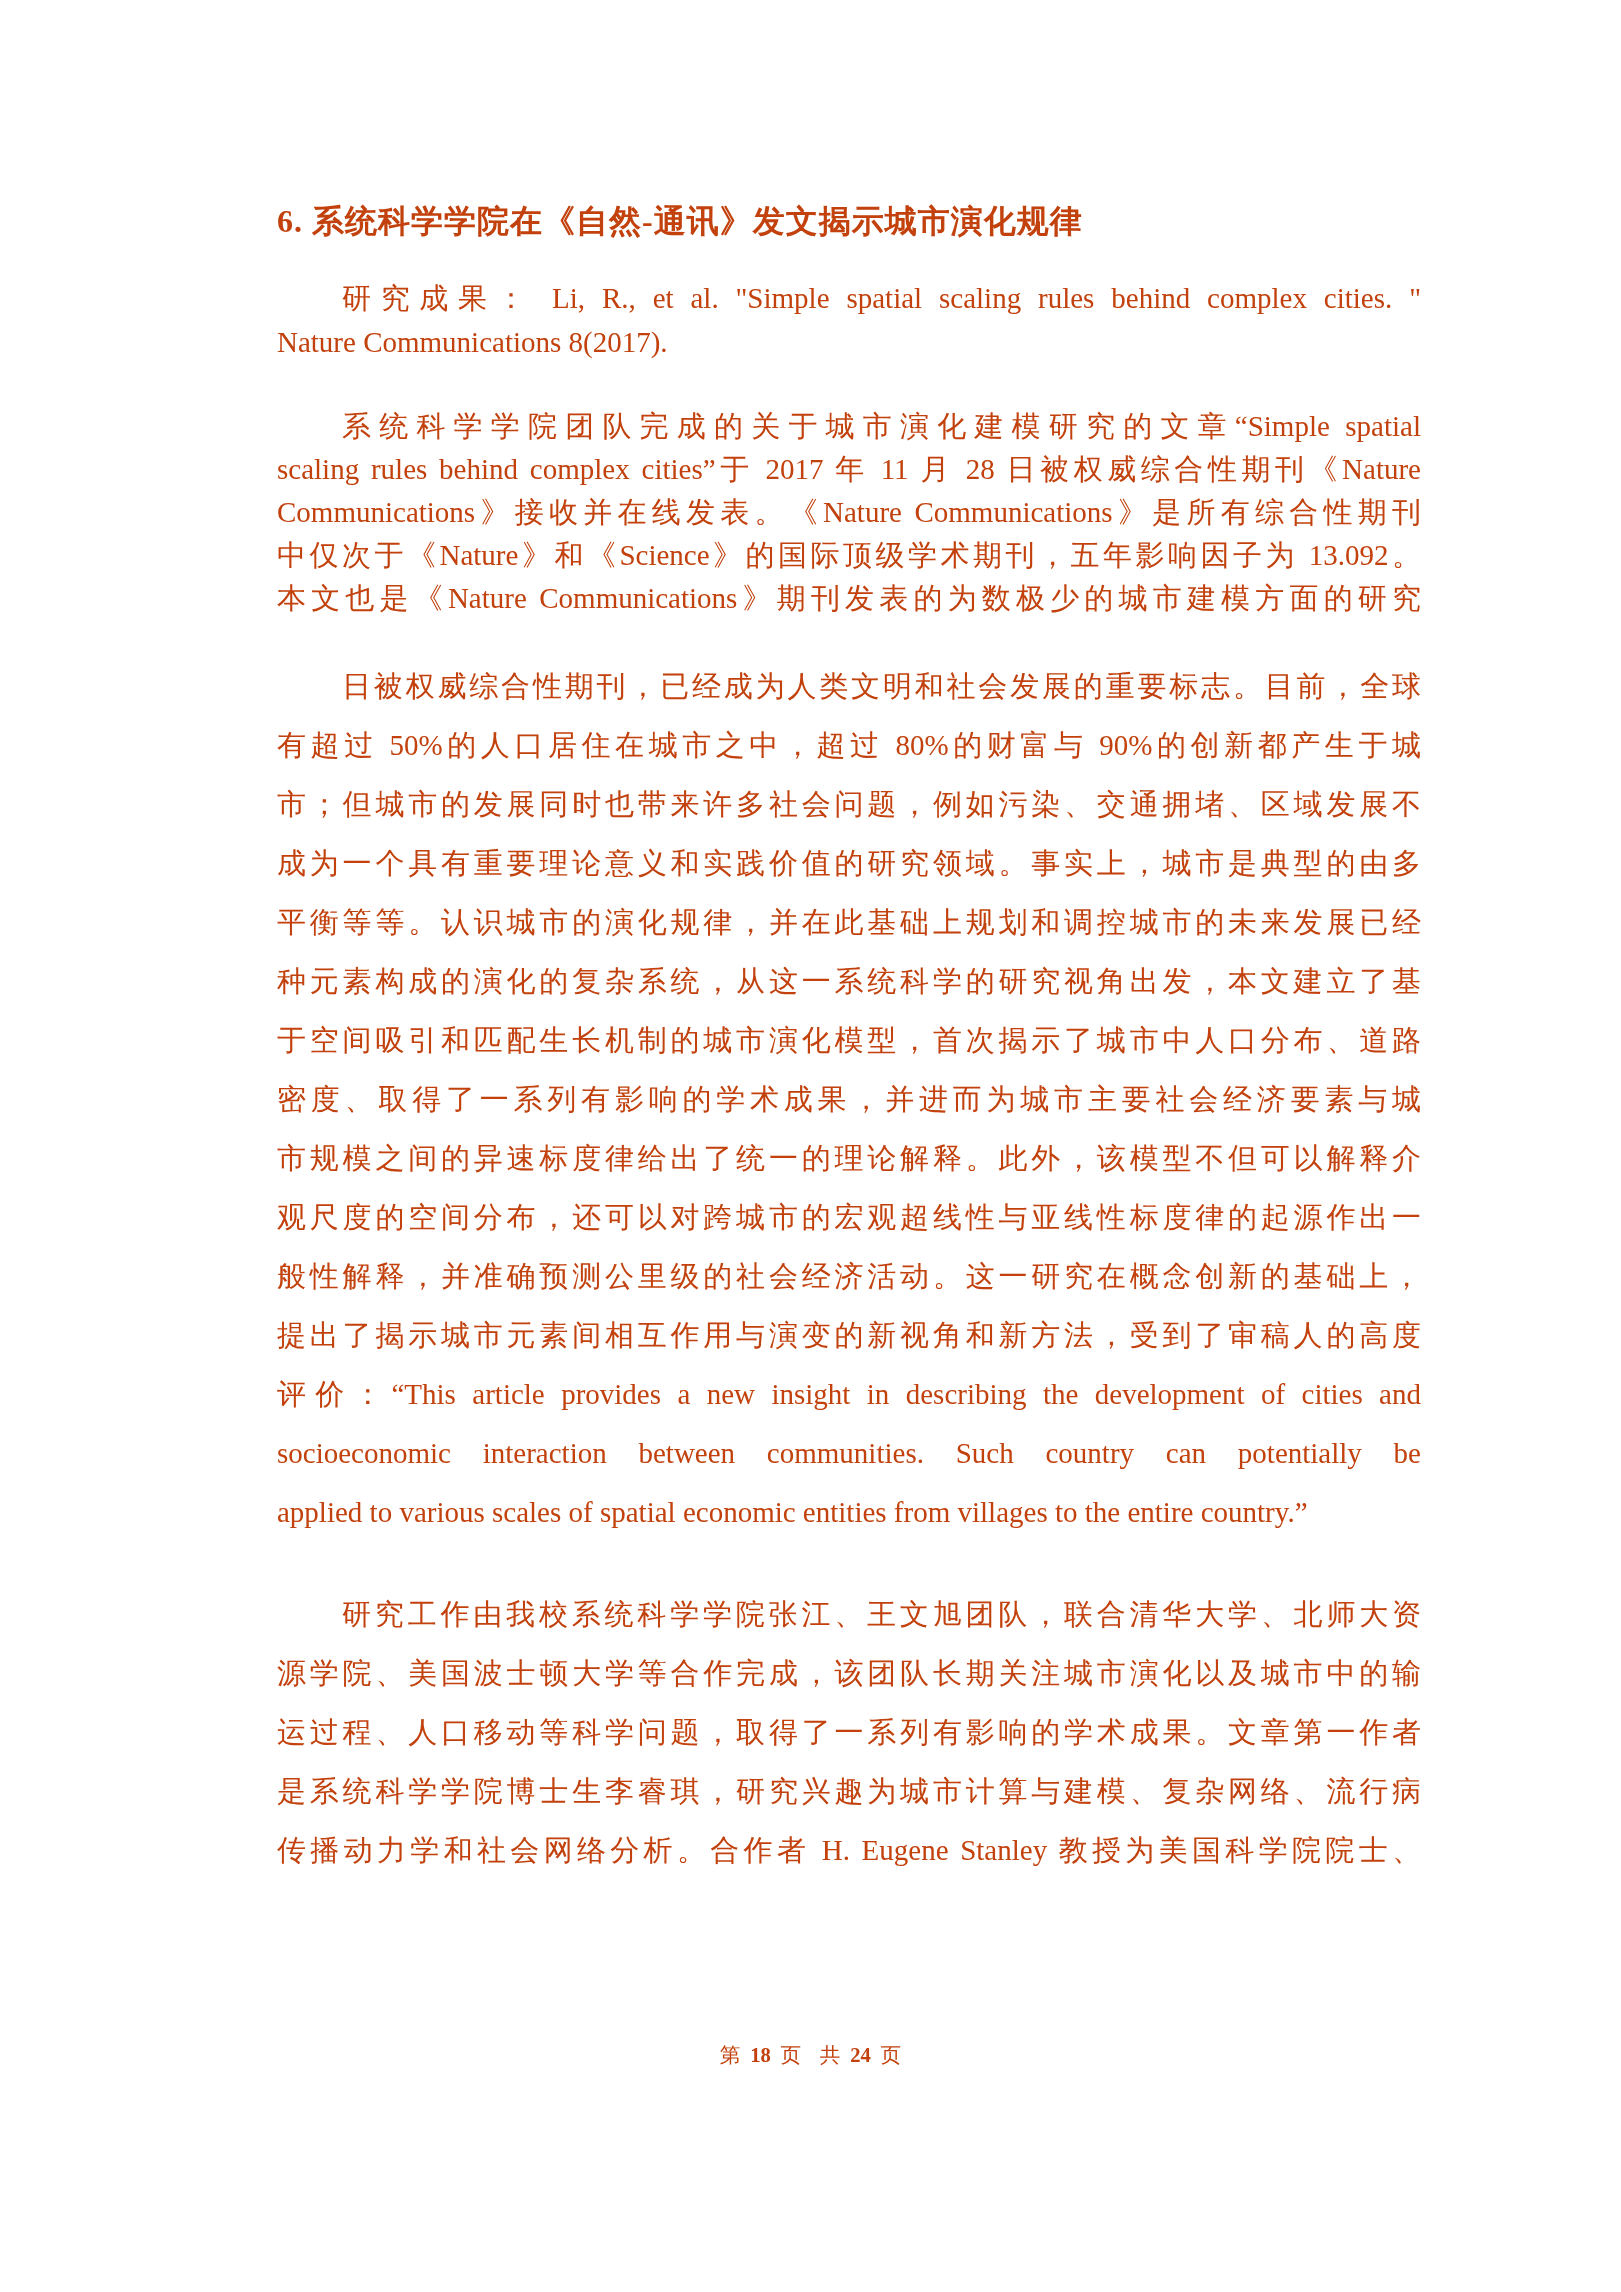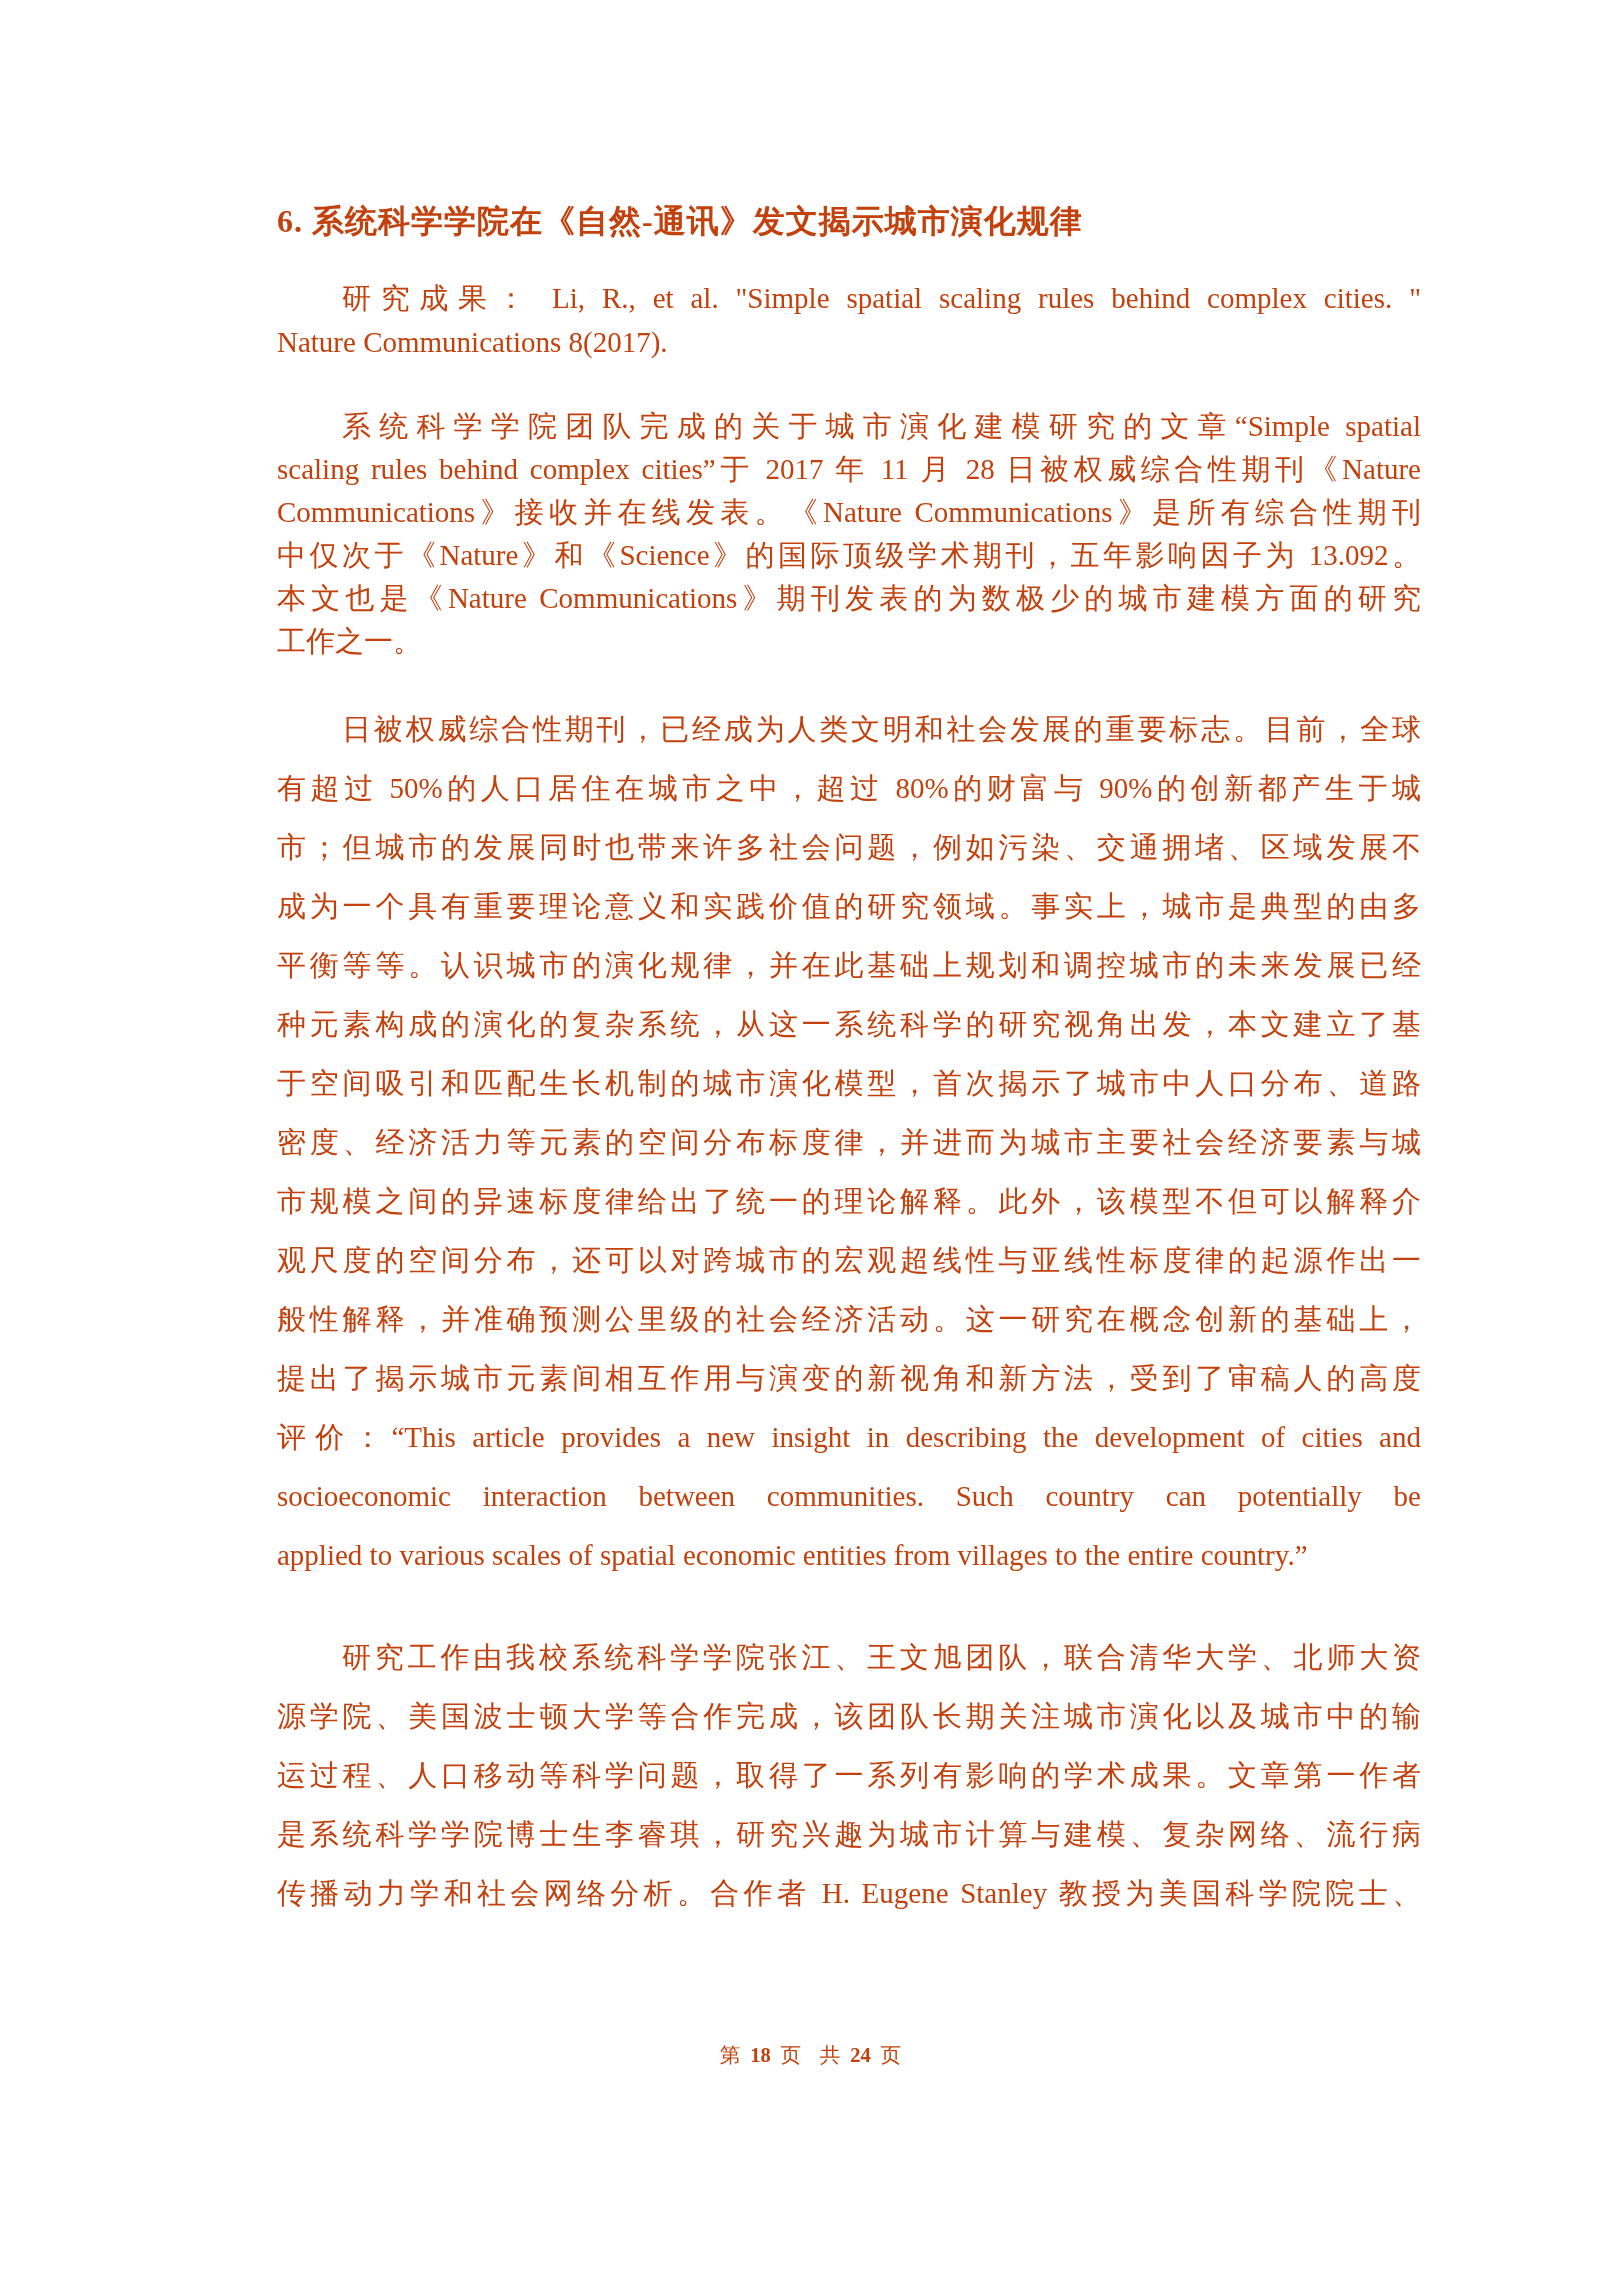--- a/index.html
+++ b/index.html
@@ -61,32 +61,31 @@
         <div class="ln indent en">研究成果： Li, R., et al. "Simple spatial scaling rules behind complex cities. "</div>
         <div class="ln last">Nature Communications 8(2017).</div>
       </div>
 
     <div class="para p2">
         <div class="ln indent">系统科学学院团队完成的关于城市演化建模研究的文章“Simple spatial</div>
         <div class="ln">scaling rules behind complex cities”于 2017 年 11 月 28 日被权威综合性期刊《Nature</div>
         <div class="ln">Communications》接收并在线发表。《Nature Communications》是所有综合性期刊</div>
         <div class="ln">中仅次于《Nature》和《Science》的国际顶级学术期刊，五年影响因子为 13.092。</div>
         <div class="ln">本文也是《Nature Communications》期刊发表的为数极少的城市建模方面的研究</div>
-        <div class="ln last">工作之一。</div>
       </div>
 
     <div class="para p3">
         <div class="ln indent">日被权威综合性期刊，已经成为人类文明和社会发展的重要标志。目前，全球</div>
         <div class="ln">有超过 50%的人口居住在城市之中，超过 80%的财富与 90%的创新都产生于城</div>
         <div class="ln">市；但城市的发展同时也带来许多社会问题，例如污染、交通拥堵、区域发展不</div>
         <div class="ln">成为一个具有重要理论意义和实践价值的研究领域。事实上，城市是典型的由多</div>
         <div class="ln">平衡等等。认识城市的演化规律，并在此基础上规划和调控城市的未来发展已经</div>
         <div class="ln">种元素构成的演化的复杂系统，从这一系统科学的研究视角出发，本文建立了基</div>
         <div class="ln">于空间吸引和匹配生长机制的城市演化模型，首次揭示了城市中人口分布、道路</div>
-        <div class="ln">密度、经济活力等元素的空间分布标度律，并进而为城市主要社会经济要素与城</div>
+        <div class="ln">密度、取得了一系列有影响的学术成果，并进而为城市主要社会经济要素与城</div>
         <div class="ln">市规模之间的异速标度律给出了统一的理论解释。此外，该模型不但可以解释介</div>
         <div class="ln">观尺度的空间分布，还可以对跨城市的宏观超线性与亚线性标度律的起源作出一</div>
         <div class="ln">般性解释，并准确预测公里级的社会经济活动。这一研究在概念创新的基础上，</div>
         <div class="ln">提出了揭示城市元素间相互作用与演变的新视角和新方法，受到了审稿人的高度</div>
         <div class="ln en">评价：“This article provides a new insight in describing the development of cities and</div>
         <div class="ln en">socioeconomic interaction between communities. Such country can potentially be</div>
         <div class="ln en last">applied to various scales of spatial economic entities from villages to the entire country.”</div>
       </div>
 
     <div class="para p4">

